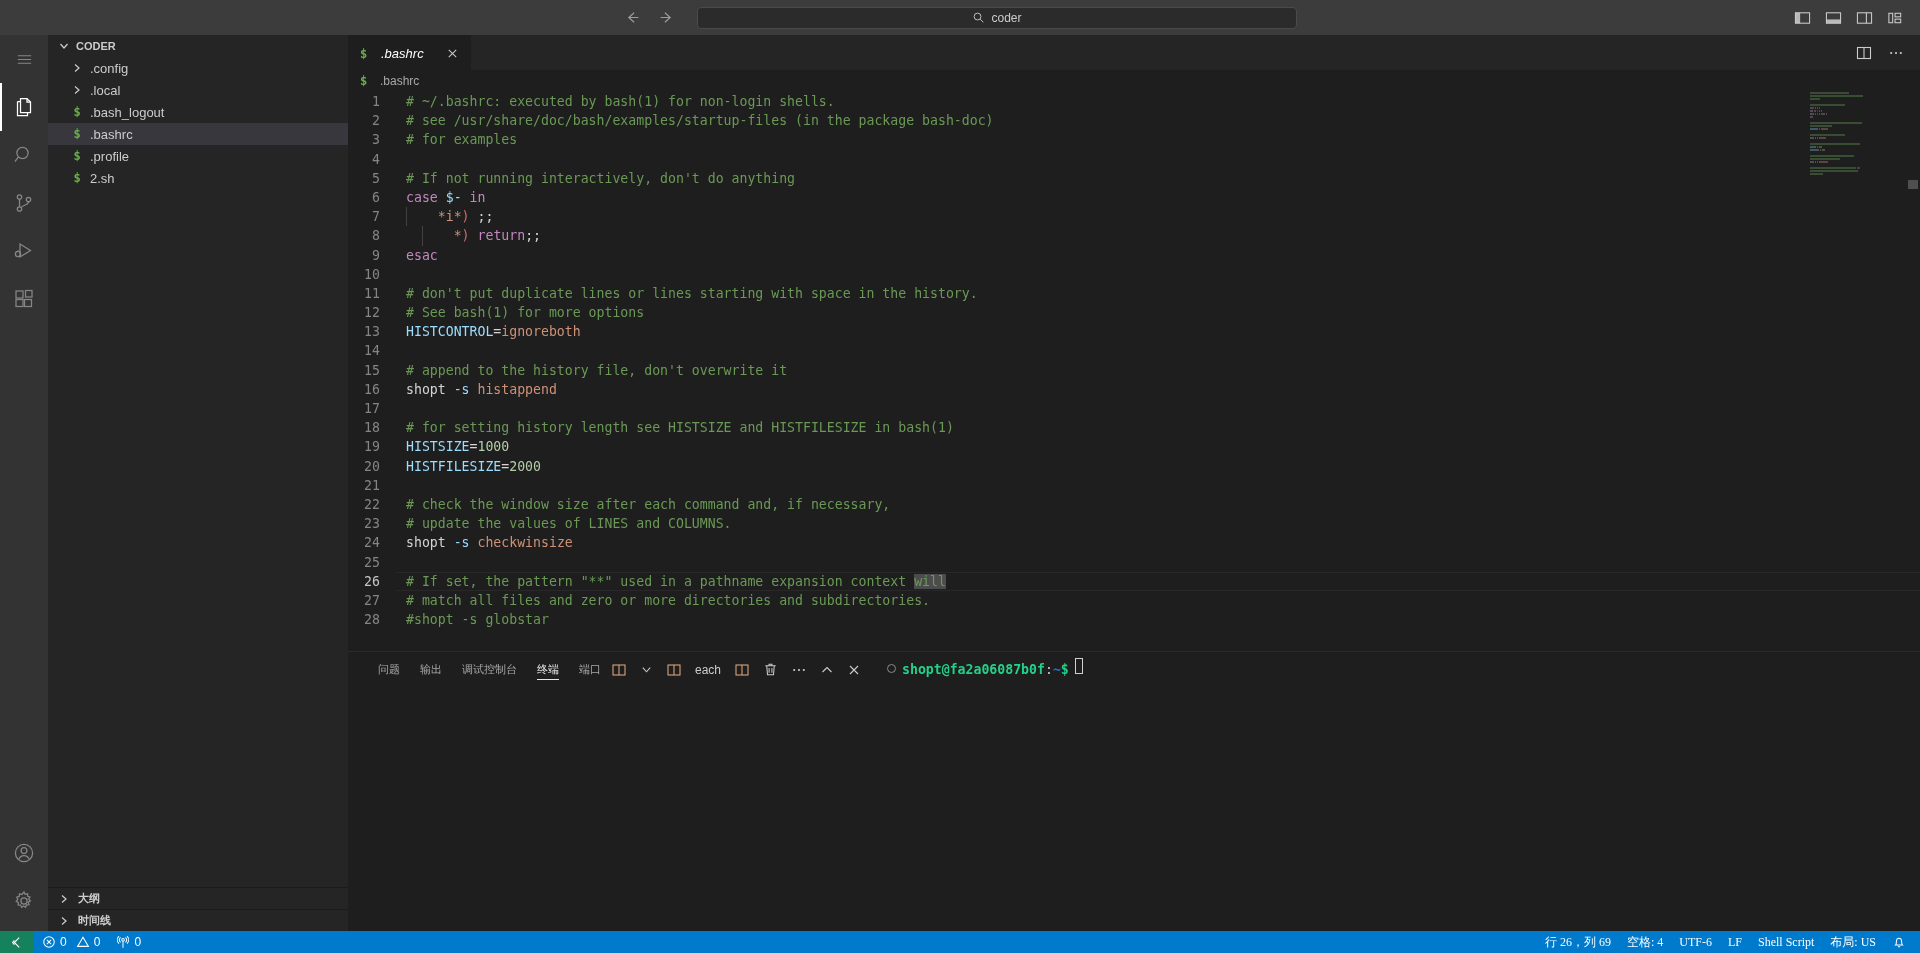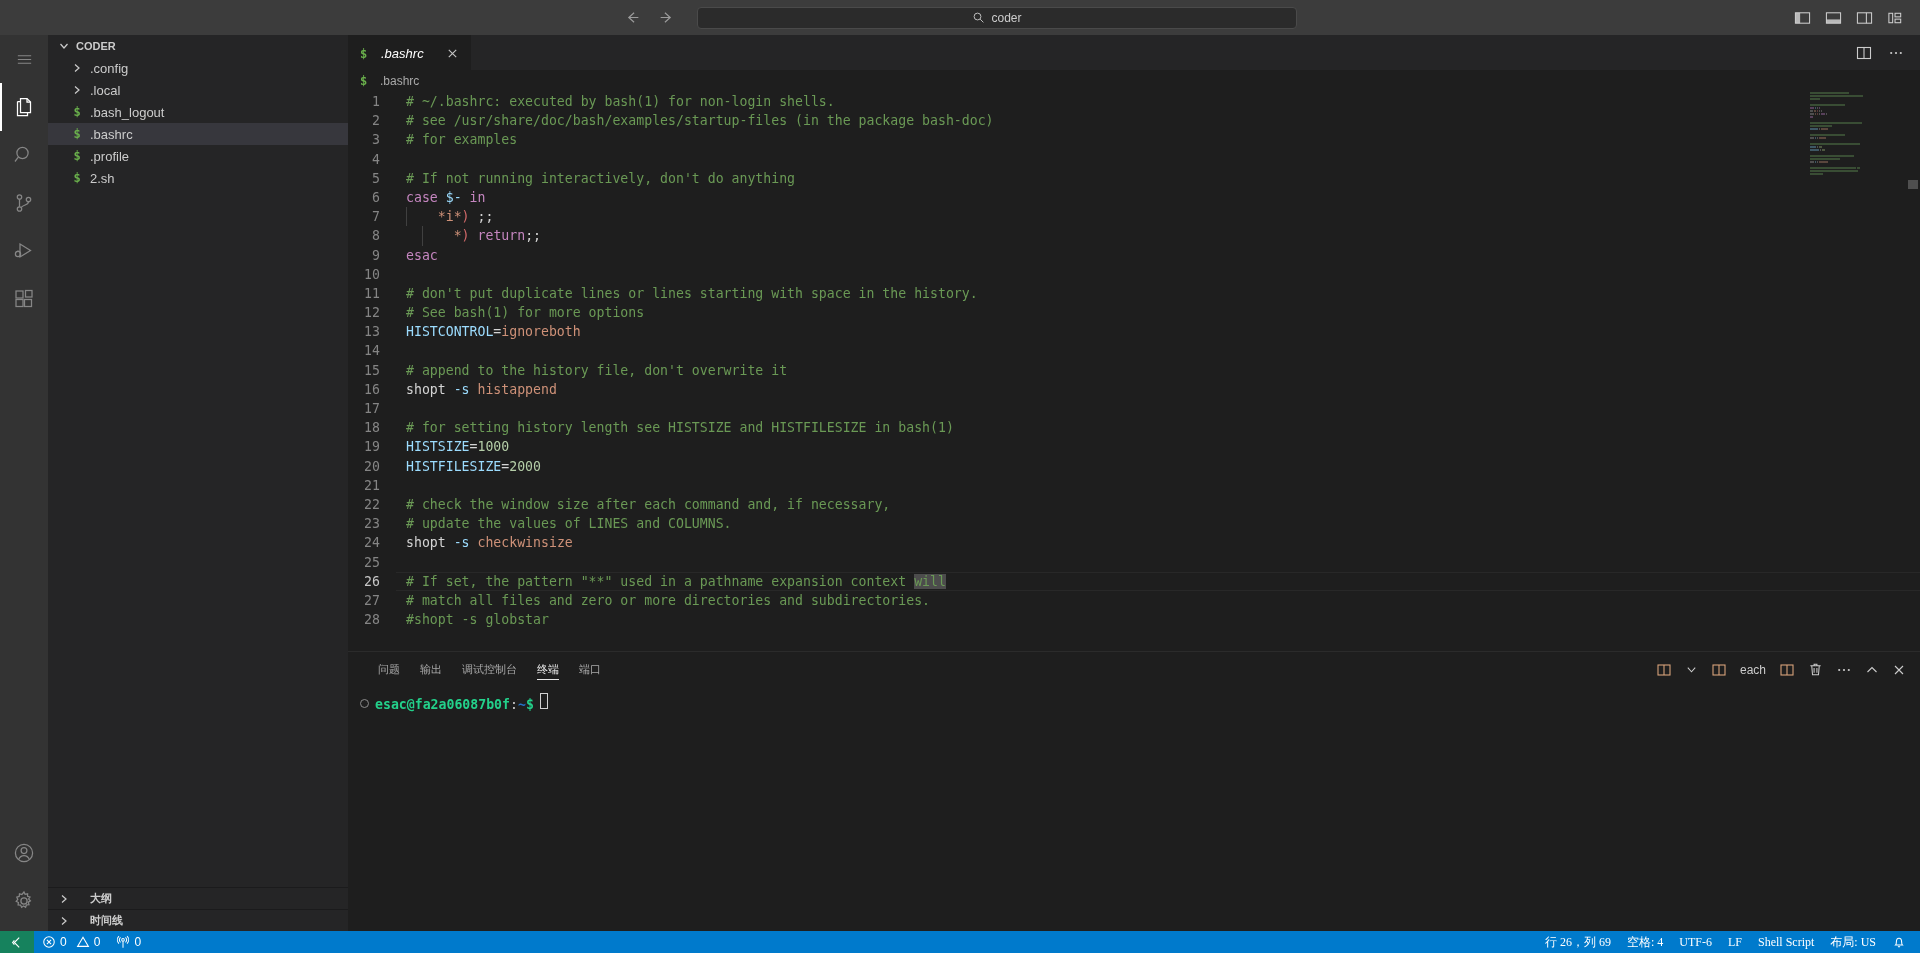--- a/index.html
+++ b/index.html
@@ -68,21 +68,21 @@
   .tree { flex: 1; overflow: hidden; }
   .trow {
     height: 22px; display: flex; align-items: center; font-size: 13px; color: #cccccc;
     padding-right: 6px;
   }
   .trow.sel { background: #37373d; }
   .trow .indent { width: 20px; flex: 0 0 20px; }
   .trow .ficon { width: 18px; flex: 0 0 18px; display:flex; align-items:center; justify-content:center; }
   .sh-glyph { color: #6ab04c; font-size: 12px; font-weight: bold; font-family: "DejaVu Sans Mono", monospace; }
   .sb-bottom-sec {
-    height: 22px; display: flex; align-items: center; gap: 18px;
+    height: 22px; display: flex; align-items: center; gap: 6px;
     font-size: 11px; font-weight: bold; color: #cccccc; padding-left: 8px;
     border-top: 1px solid #1b1b1c;
   }
 
   
   .editor-col { flex: 1; display: flex; flex-direction: column; min-width: 0; background: #1e1e1e; }
   .tabsrow { height: 35px; background: #252526; display: flex; align-items: stretch; }
   .tab {
     display: flex; align-items: center; gap: 7px; padding: 0 10px 0 12px;
     background: #1e1e1e; color: #ffffff; font-size: 13px;
@@ -124,21 +124,21 @@
   .guide { position: absolute; top: 0; bottom: 0; width: 1px; background: #404040; }
 
   .minimap {
     position: absolute; right: 14px; top: 0; width: 96px; height: 100%;
     opacity: .62;
   }
   .vscroll { position: absolute; right: 0; top: 0; width: 14px; height: 100%; }
   .vthumb { position: absolute; right: 2px; top: 88px; width: 10px; height: 9px; background: #4f4f4f; }
 
   
-  .panel { height: 280px; flex: 0 0 280px; background: #1e1e1e; border-top: 1px solid #2b2b2b; display: flex; flex-direction: column; }
+  .panel { height: 280px; flex: 0 0 280px; background: #1e1e1e; border-top: 1px solid #2b2b2b; display: flex; flex-direction: row; }
   .panel-head { height: 35px; display: flex; align-items: center; padding-left: 20px; }
   .ptab {
     font-size: 11px; color: #a9a9a9; padding: 0 10px; height: 35px;
     display: flex; align-items: center; position: relative;
   }
   .ptab.active { color: #e7e7e7; }
   .ptab.active::after {
     content: ""; position: absolute; left: 10px; right: 10px; bottom: 7px; height: 1px; background: #e7e7e7;
   }
   .panel-actions { margin-left: auto; display: flex; align-items: center; gap: 13px; padding-right: 14px; }
@@ -578,21 +578,21 @@
               <svg width="14" height="14" viewBox="0 0 14 14" fill="none" stroke="currentColor" stroke-width="1.1">
                   <path d="M3 3 L11 11 M11 3 L3 11"></path>
                 </svg>
             </span>
           </div>
         </div>
 
         <div class="term-body">
           <div class="term-line">
             <span class="term-dot"></span>
-            <span><span class="t-user">esac@fa2a06087b0f</span><span class="t-colon">:</span><span class="t-path">~</span><span class="t-dollar">$</span><span class="t-cursor"></span></span>
+            <span><span class="t-user">shopt@fa2a06087b0f</span><span class="t-colon">:</span><span class="t-path">~</span><span class="t-dollar">$</span><span class="t-cursor"></span></span>
           </div>
         </div>
       </div>
 
     </div>
   </div>
 
   <div class="statusbar">
     <div class="remote">
       <span class="sb-ico">

